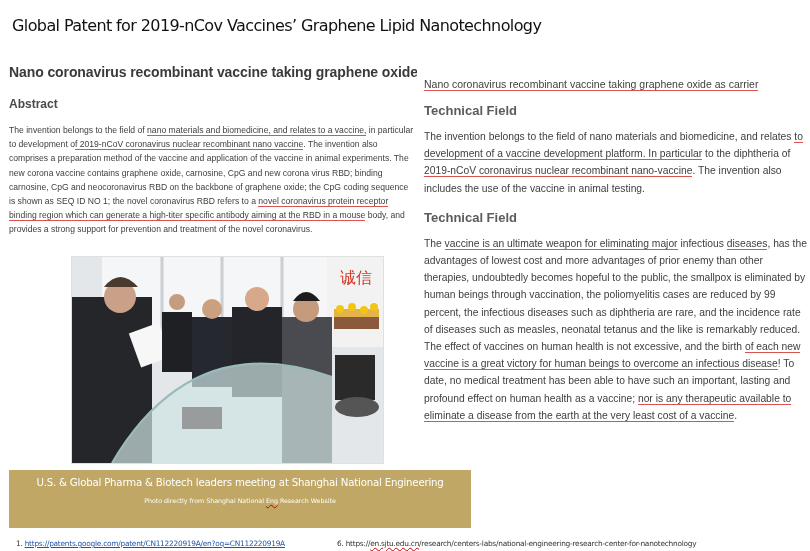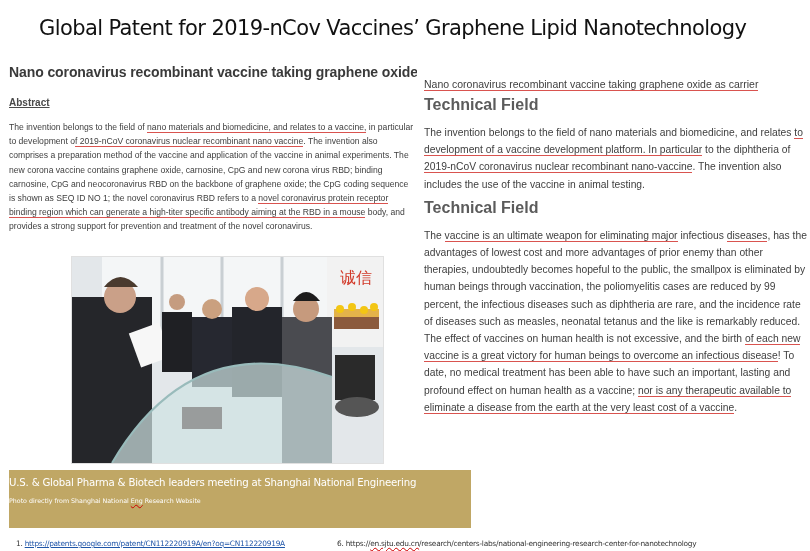--- a/index.html
+++ b/index.html
@@ -2,48 +2,48 @@
 <html><head>
   <meta charset="utf-8">
   <style>
     html, body { margin: 0; padding: 0; }
     body {
       width: 810px; height: 551px; overflow: hidden; position: relative;
       background: #ffffff; color: #3c3c3c;
       font-family: "Liberation Sans", sans-serif;
     }
     .title {
-      position: absolute; left: 39px; top: 16px;
-      font-family: "DejaVu Sans", sans-serif; font-size: 21px; color: #111;
+      position: absolute; left: 12px; top: 16px;
+      font-family: "DejaVu Sans", sans-serif; font-size: 16px; color: #111;
       letter-spacing: -0.6px; white-space: nowrap;
     }
     .left-panel { position: absolute; left: 9px; top: 64px; width: 408px; overflow: hidden; }
     .patent-title {
       font-size: 14px; font-weight: bold; color: #3a3a3a; white-space: nowrap;
       letter-spacing: -0.1px;
     }
-    .abstract-label { font-size: 10px; font-weight: bold; color: #4a4a4a; margin-top: 17px; text-decoration: underline; }
+    .abstract-label { font-size: 12px; font-weight: bold; color: #4a4a4a; margin-top: 17px; }
     .abstract-text {
       font-size: 8.6px; line-height: 14.2px; color: #3e3e3e; margin-top: 12px; width: 406px;
     }
     u.rl { text-decoration: none; border-bottom: 1px solid #d9534f; }
     .right-panel { position: absolute; left: 424px; top: 64px; width: 384px; }
     .desc-label { font-size: 10.5px; font-weight: bold; color: #4a4a4a; }
     .desc-title { font-size: 10.5px; color: #3e3e3e; margin-top: 14px; }
-    .tech-label { font-size: 16px; color: #4a4a4a; margin-top: 6px; font-weight: bold; opacity: .9; }
+    .tech-label { font-size: 13px; color: #4a4a4a; margin-top: 13px; font-weight: bold; opacity: .9; }
     .para {
       font-size: 10.3px; line-height: 17.2px; color: #3e3e3e; margin-top: 10px;
     }
     .photo {
       position: absolute; left: 71px; top: 256px; width: 311px; height: 206px;
       border: 1px solid #e0e0e0; overflow: hidden; background: #fde047;
     }
     .caption-box {
       position: absolute; left: 9px; top: 470px; width: 462px; height: 58px;
-      background: #c0a765; color: #fff; 
+      background: #c0a765; color: #fff; text-align: center;
     }
     .caption-main { font-family: "DejaVu Sans", sans-serif; font-size: 10.2px; line-height: 13px; margin-top: 6px; letter-spacing: -0.2px; }
     .caption-sub { font-family: "DejaVu Sans", sans-serif; font-size: 6.3px; margin-top: 8px; }
     .squig { text-decoration: underline wavy #c00; text-decoration-thickness: 1px; }
     .refs {
       position: absolute; top: 539px; left: 16px; font-family: "DejaVu Sans", sans-serif;
       font-size: 7.4px; color: #333; white-space: nowrap; letter-spacing: -0.25px;
     }
     .refs a { color: #1f55a8; text-decoration: underline; }
     .ref2 { position: absolute; left: 321px; top: 0; }

